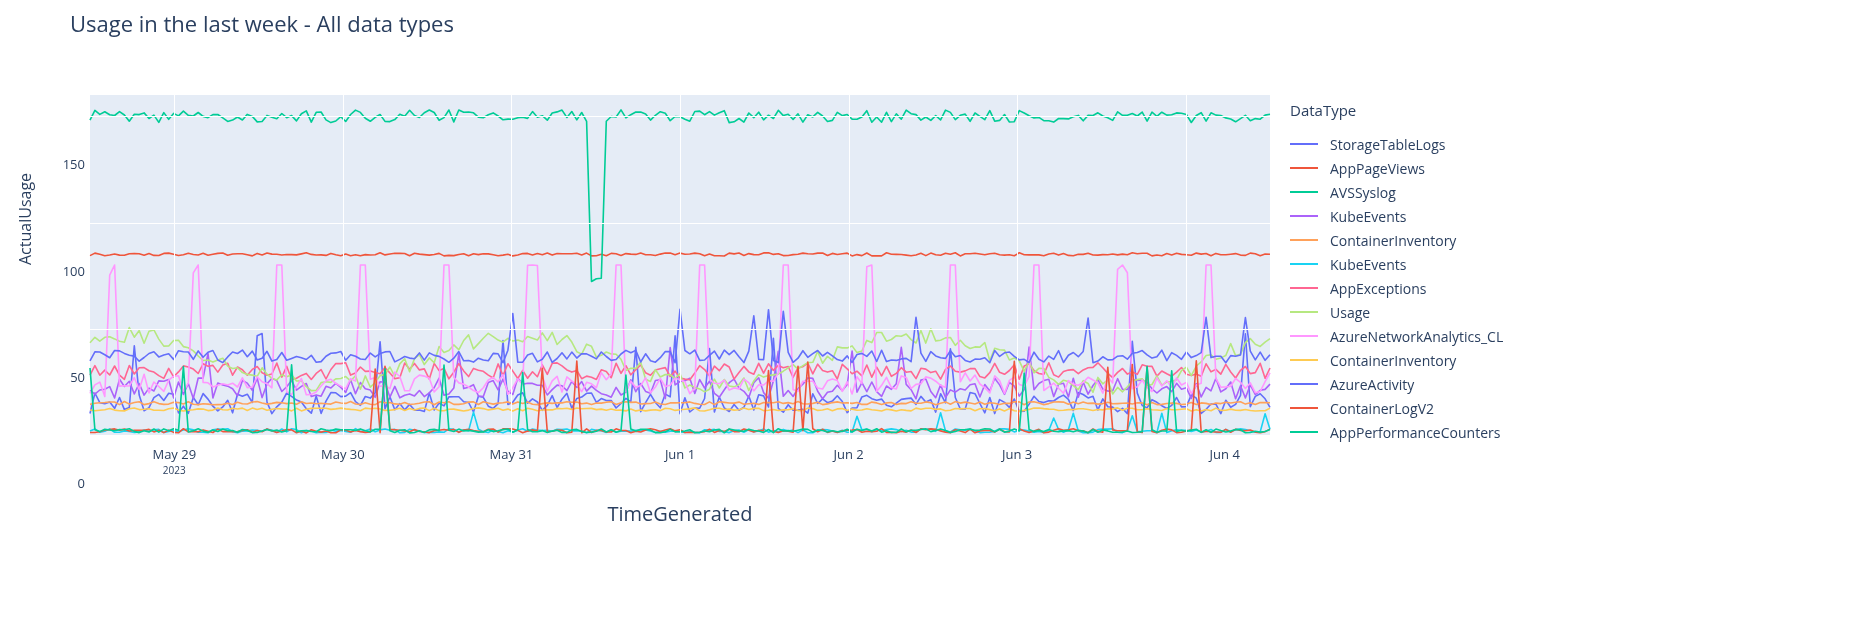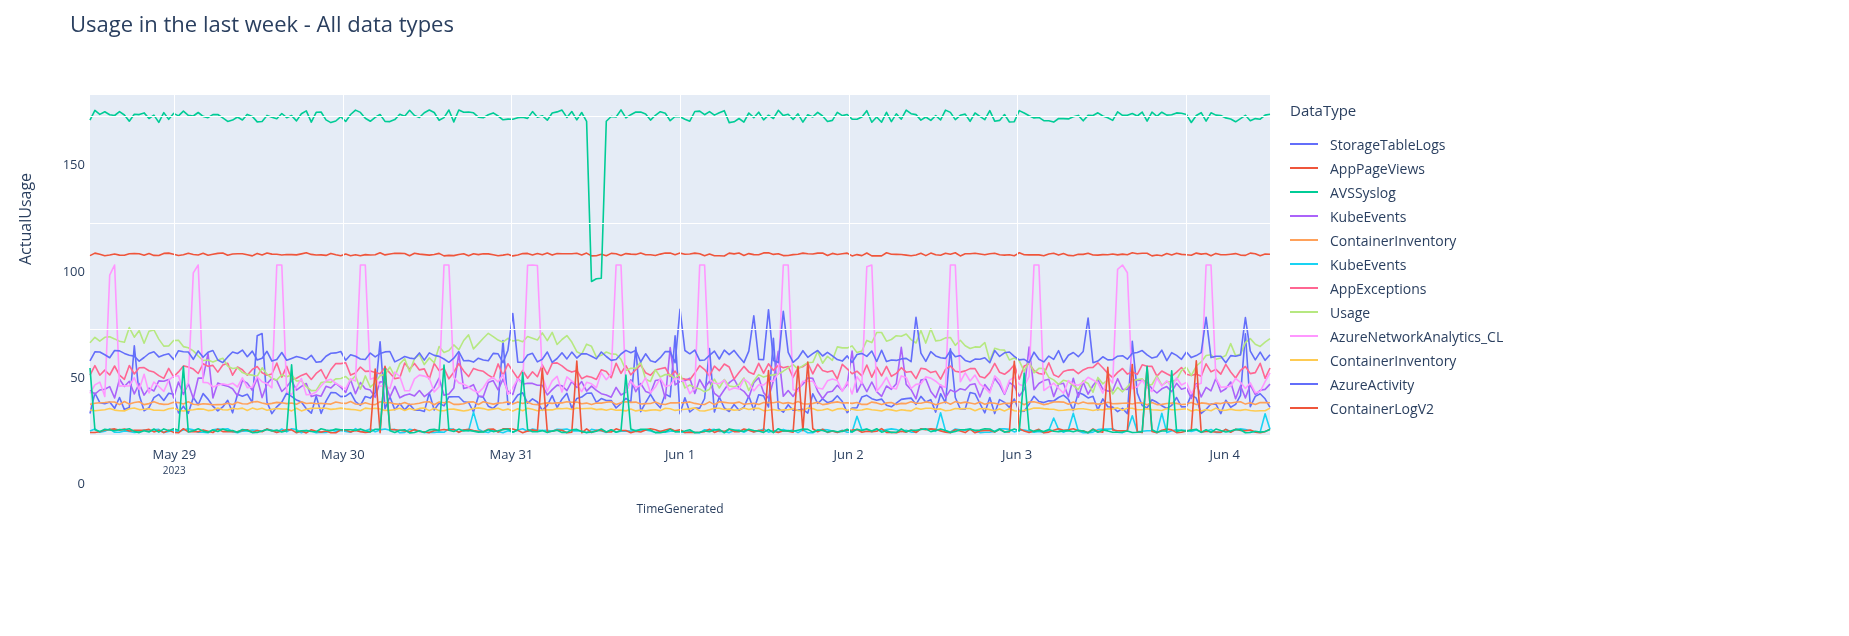--- a/index.html
+++ b/index.html
@@ -73,21 +73,21 @@
     transform: rotate(-90deg) translate(0, -50%);
     transform-origin: left top;
     font-size: 16px;
     color: #2a3f5f;
   }
   .xlabel {
     position: absolute;
     left: 680px;
     top: 500px;
     transform: translateX(-50%);
-    font-size: 12px;
+    font-size: 20px;
     color: #2a3f5f;
   }
   .legend {
     position: absolute;
     left: 1290px;
     top: 100px;
     font-size: 14px;
     color: #2a3f5f;
   }
   .legend-title {
@@ -203,20 +203,24 @@
         <span>ContainerInventory</span>
       </div>
       <div class="legend-item">
         <span class="swatch" style="background: rgb(99, 110, 250);"></span>
         <span>AzureActivity</span>
       </div>
       <div class="legend-item">
         <span class="swatch" style="background: rgb(239, 85, 59);"></span>
         <span>ContainerLogV2</span>
       </div>
+      <div class="legend-item">
+        <span class="swatch" style="background: rgb(0, 204, 150);"></span>
+        <span>AppPerformanceCounters</span>
+      </div>
     </div>
 
 <div class="ytick" style="left: 55px; top: 435px; width: 30px; text-align: right;">0</div>
     <div class="ytick" style="left: 55px; top: 328.75px; width: 30px; text-align: right;">50</div>
     <div class="ytick" style="left: 55px; top: 222.5px; width: 30px; text-align: right;">100</div>
     <div class="ytick" style="left: 55px; top: 116.25px; width: 30px; text-align: right;">150</div>
     <div class="xtick" style="left: 174.286px; top: 445px;">May 29<span class="yr">2023</span></div>
     <div class="xtick" style="left: 342.857px; top: 445px;">May 30</div>
     <div class="xtick" style="left: 511.429px; top: 445px;">May 31</div>
     <div class="xtick" style="left: 680px; top: 445px;">Jun 1</div>

